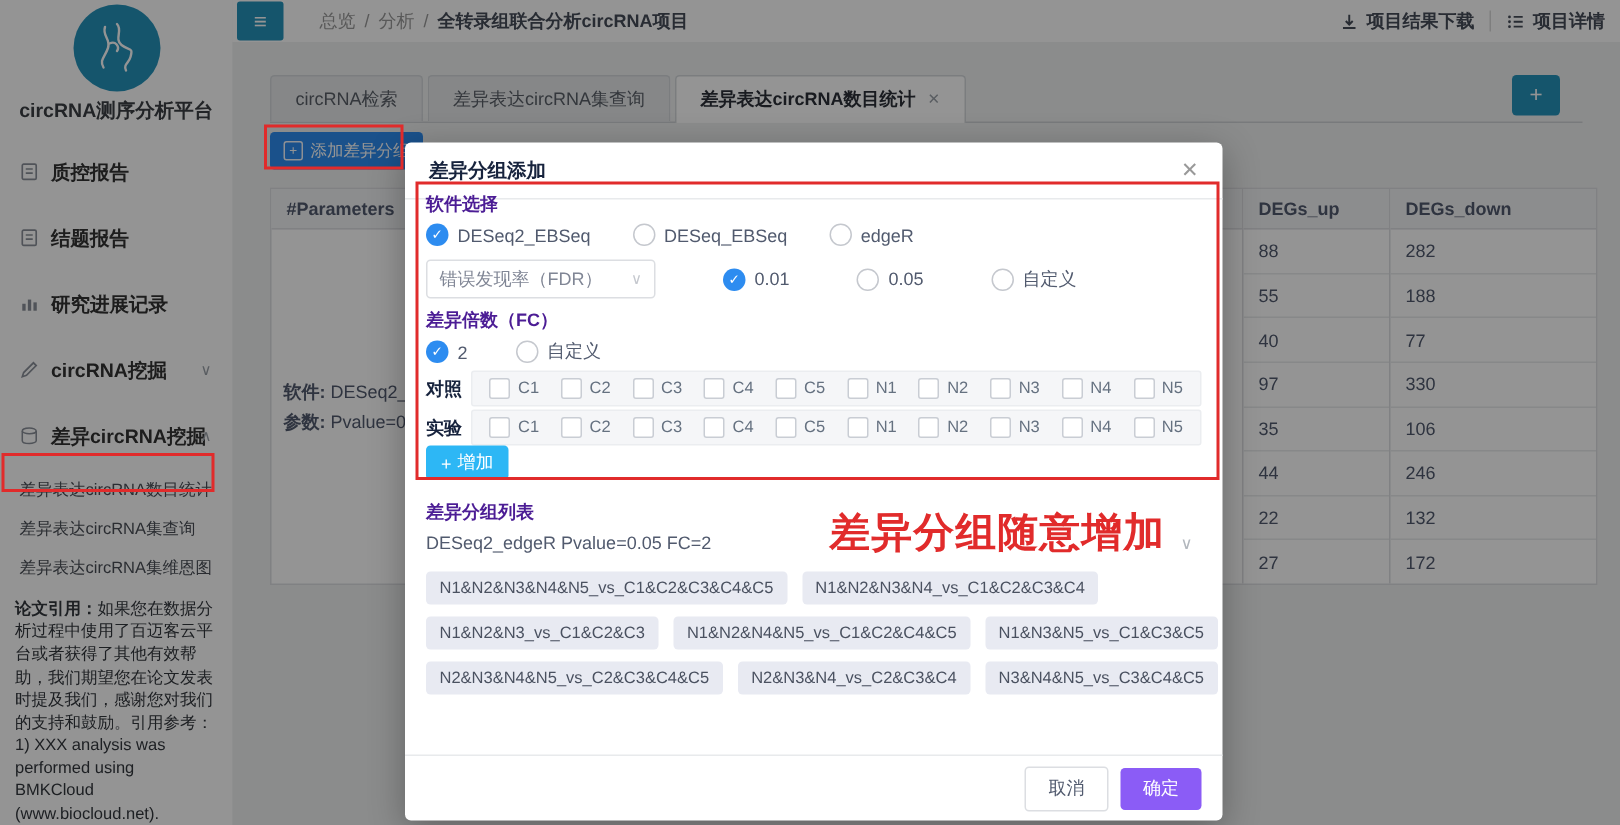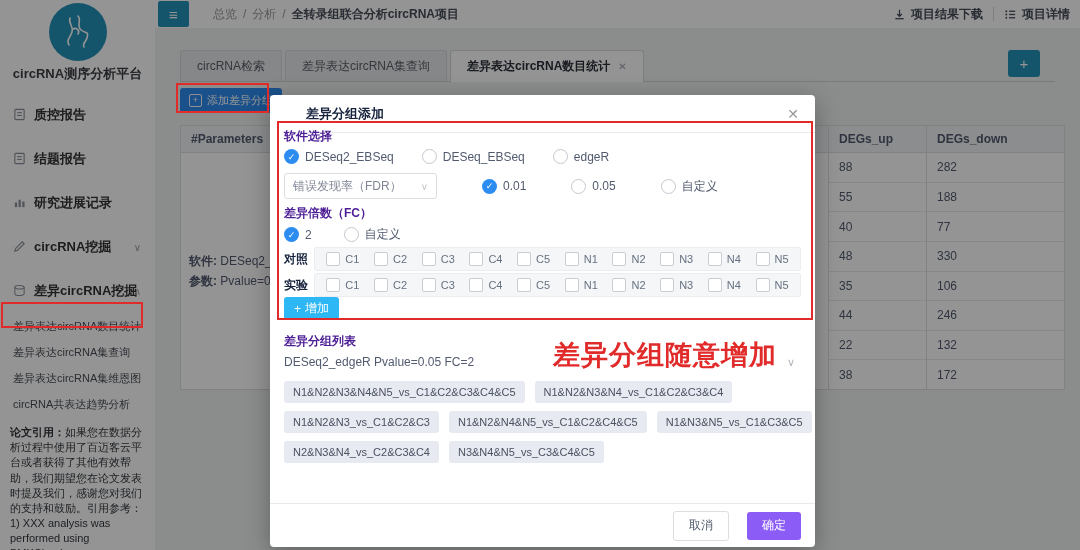--- a/index.html
+++ b/index.html
@@ -50,21 +50,21 @@
   .dcell:last-child{border-bottom:none;}
   .param-cell{flex:1;display:flex;flex-direction:column;justify-content:center;padding-left:8px;gap:3px;}
   .param-line{position:relative;z-index:2;white-space:nowrap;width:max-content;}
   .param-line b{font-weight:700;}
 
   
   .overlay{position:absolute;left:0;top:0;width:1080px;height:550px;background:rgba(0,0,0,0.42);z-index:50;}
 
   
   .modal{position:absolute;left:270px;top:95px;width:545px;height:452px;background:#fff;border-radius:4px;z-index:60;box-shadow:0 6px 24px rgba(0,0,0,.3);font-size:12px;color:#515a6e;}
-  .m-head{height:38px;border-bottom:1px solid #e8eaec;display:flex;align-items:center;padding:0 16px;box-sizing:border-box;margin-left:20px;}
+  .m-head{height:38px;border-bottom:1px solid #e8eaec;display:flex;align-items:center;padding:0 16px;box-sizing:border-box;}
   .m-title{font-size:13px;font-weight:600;color:#17233d;}
   .m-close{margin-left:auto;color:#999;font-size:14px;cursor:pointer;}
   .m-label{position:absolute;left:14px;font-weight:700;color:#4c1d95;font-size:12px;}
   .row-soft{position:absolute;left:14px;top:54px;display:flex;gap:28px;align-items:center;}
   .row-fdr{position:absolute;left:14px;top:78px;right:14px;display:flex;gap:45px;align-items:center;}
   .row-fc{position:absolute;left:14px;top:131px;display:flex;gap:32px;align-items:center;}
   .radio{display:inline-flex;align-items:center;gap:6px;cursor:pointer;}
   .r-ic{width:15px;height:15px;border-radius:50%;box-sizing:border-box;display:inline-flex;align-items:center;justify-content:center;}
   .radio.checked .r-ic{background:#2d8cf0;color:#fff;font-size:9px;}
   .radio.unchecked .r-ic{border:1px solid #c5c8ce;background:#fff;}
@@ -75,21 +75,21 @@
   .samp-strip{flex:1;height:22px;background:#f5f6f8;border:1px solid #ebedf0;border-radius:2px;display:flex;align-items:center;justify-content:space-around;padding:0 4px;}
   .cbg{display:inline-flex;align-items:center;gap:5px;cursor:pointer;}
   .cb{width:12px;height:12px;background:#fff;border:1px solid #c9cdd4;border-radius:2px;}
   .cb-lb{font-size:11px;color:#657180;}
   .btn-add{position:absolute;left:14px;top:202px;height:23px;background:#2db7f5;color:#fff;border-radius:3px;display:inline-flex;align-items:center;gap:4px;padding:0 10px;font-size:12px;cursor:pointer;}
   .row-group{position:absolute;left:14px;top:260px;right:20px;display:flex;align-items:center;color:#515a6e;}
   .row-group .grp-chev{margin-left:auto;color:#b2b7bd;font-size:11px;cursor:pointer;}
   .tag-rows{position:absolute;left:14px;top:286px;right:10px;}
   .tag-row{display:flex;gap:10px;margin-bottom:8px;}
   .tag{background:#e8eaf2;color:#4a5160;font-size:11px;padding:5px 9px;border-radius:3px;white-space:nowrap;cursor:pointer;}
-  .m-foot{position:absolute;left:0;right:0;bottom:0;height:44px;border-top:1px solid #e8eaec;display:flex;align-items:center;justify-content:flex-end;gap:18px;padding-right:14px;box-sizing:border-box;}
+  .m-foot{position:absolute;left:0;right:0;bottom:0;height:44px;border-top:1px solid #e8eaec;display:flex;align-items:center;justify-content:flex-end;gap:8px;padding-right:14px;box-sizing:border-box;}
   .btn-cancel{height:28px;padding:0 15px;border:1px solid #dcdee2;border-radius:3px;background:#fff;color:#515a6e;font-size:12px;display:flex;align-items:center;cursor:pointer;}
   .btn-ok{height:28px;padding:0 15px;border-radius:3px;background:#8b5cf6;color:#fff;font-size:12px;display:flex;align-items:center;cursor:pointer;}
 
   
   .red-box{position:absolute;border:2px solid #e12b2b;z-index:70;pointer-events:none;box-sizing:border-box;}
   .red-box-add{left:176px;top:83px;width:93px;height:30px;}
   .red-box-side{left:1px;top:302px;width:142px;height:26px;}
   .red-box-form{left:277px;top:121px;width:536px;height:199px;}
   .red-note{position:absolute;left:553px;top:337px;z-index:70;color:#e12b2b;font-size:27px;font-weight:700;letter-spacing:1px;pointer-events:none;}
 </style>
@@ -162,23 +162,20 @@
       </div>
 
       <div class="submenu-item">
         <span>差异表达circRNA数目统计</span>
       </div>
       <div class="submenu-item">
         <span>差异表达circRNA集查询</span>
       </div>
       <div class="submenu-item">
         <span>差异表达circRNA集维恩图</span>
-      </div>
-      <div class="submenu-item">
-        <span>circRNA共表达趋势分析</span>
       </div>
     </nav>
 
     <div class="citation">
       <b>论文引用：</b><span>如果您在数据分析过程中使用了百迈客云平台或者获得了其他有效帮助，我们期望您在论文发表时提及我们，感谢您对我们的支持和鼓励。引用参考：</span>
       <div class="cit-ref">1) XXX analysis was performed using BMKCloud (www.biocloud.net).</div>
       
     </div>
   </aside>
 
@@ -247,25 +244,25 @@
         </div>
       </div>
       <div class="dcol dcol-mid">
         <div class="dth"></div>
       </div>
       <div class="dcol dcol-up">
         <div class="dth">DEGs_up</div>
         <div class="dcell">88</div>
         <div class="dcell">55</div>
         <div class="dcell">40</div>
-        <div class="dcell">48</div>
+        <div class="dcell">97</div>
         <div class="dcell">35</div>
         <div class="dcell">44</div>
         <div class="dcell">22</div>
-        <div class="dcell">38</div>
+        <div class="dcell">27</div>
       </div>
       <div class="dcol dcol-down">
         <div class="dth">DEGs_down</div>
         <div class="dcell">282</div>
         <div class="dcell">188</div>
         <div class="dcell">77</div>
         <div class="dcell">330</div>
         <div class="dcell">106</div>
         <div class="dcell">246</div>
         <div class="dcell">132</div>
@@ -439,20 +436,21 @@
       <div class="tag-row">
         <span class="tag">N1&amp;N2&amp;N3&amp;N4&amp;N5_vs_C1&amp;C2&amp;C3&amp;C4&amp;C5</span>
         <span class="tag">N1&amp;N2&amp;N3&amp;N4_vs_C1&amp;C2&amp;C3&amp;C4</span>
       </div>
       <div class="tag-row">
         <span class="tag">N1&amp;N2&amp;N3_vs_C1&amp;C2&amp;C3</span>
         <span class="tag">N1&amp;N2&amp;N4&amp;N5_vs_C1&amp;C2&amp;C4&amp;C5</span>
         <span class="tag">N1&amp;N3&amp;N5_vs_C1&amp;C3&amp;C5</span>
       </div>
       <div class="tag-row">
+        <span class="tag">N2&amp;N3&amp;N4&amp;N5_vs_C2&amp;C3&amp;C4&amp;C5</span>
         <span class="tag">N2&amp;N3&amp;N4_vs_C2&amp;C3&amp;C4</span>
         <span class="tag">N3&amp;N4&amp;N5_vs_C3&amp;C4&amp;C5</span>
       </div>
     </div>
 
     <div class="m-foot">
       <div class="btn-cancel">
           <span>取消</span>
         </div>
       <div class="btn-ok">

